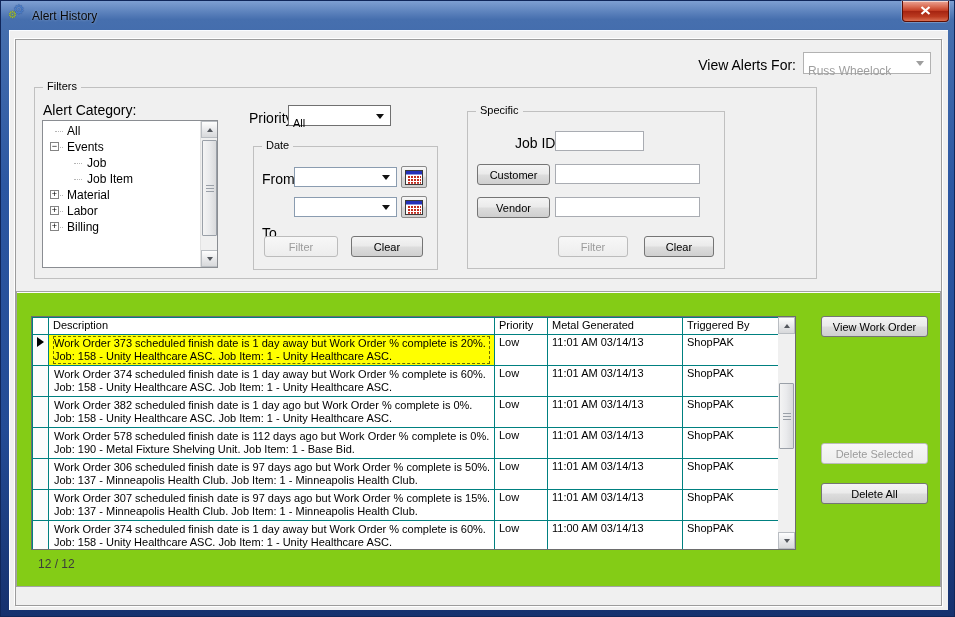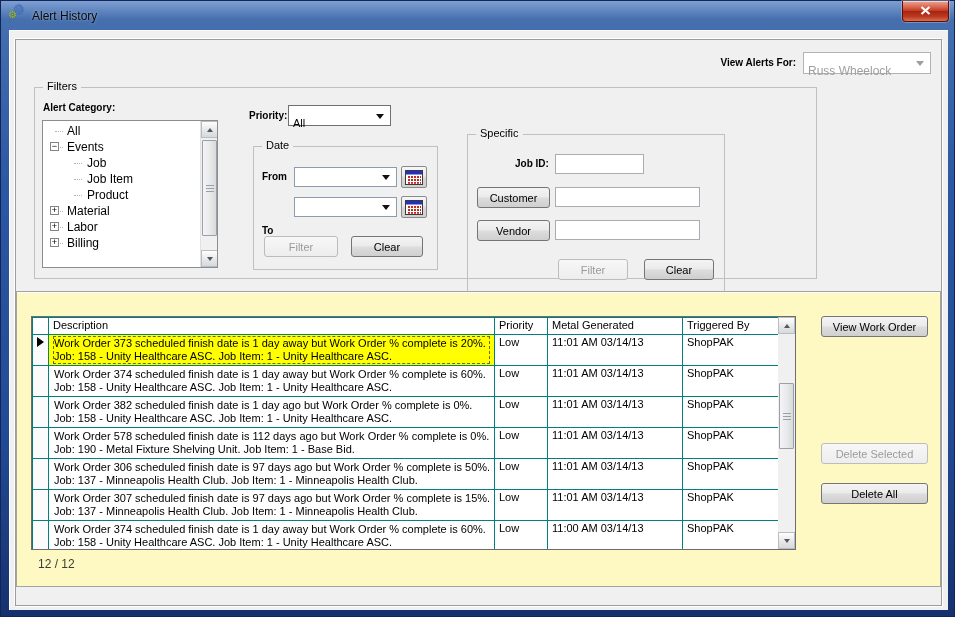--- a/index.html
+++ b/index.html
@@ -20,21 +20,21 @@
     border:1px solid #5e0e04; border-top:none; border-radius:0 0 4px 4px;
     box-shadow:inset 0 1px 0 rgba(255,255,255,.55), 0 0 0 1px rgba(255,255,255,.25);
     display:flex; align-items:center; justify-content:center; }
 
   
   .content { position:absolute; left:8px; top:29px; width:939px; height:580px; background:#f0f0f0;
     box-shadow:inset 1px 1px 0 #fafcff; }
   .main-panel { position:absolute; left:6px; top:9px; width:927px; height:567px;
     border:1px solid #9c9c9c; background:#f0f0f0; box-shadow:-1px -1px 0 #ffffff, 1px 1px 0 #ffffff; }
 
-  .label { font-size:10px; color:#000;font-weight:bold; }
+  .label { font-size:14px; color:#000; }
   .va-label { position:absolute; left:640px; top:17px; width:140px; text-align:right; }
   .combo { position:relative; background:#fff; border:1px solid #707070; display:flex; align-items:center; padding:15px 18px 0 4px; }
   .combo .arr { position:absolute; right:6px; top:50%; margin-top:-2px; width:0; height:0;
     border-left:4px solid transparent; border-right:4px solid transparent; border-top:5px solid #111; }
   .combo.disabled { border-color:#b2b2b2; color:#9e9e9e; }
   .combo.disabled .arr { border-top-color:#9e9e9e; }
   .va-combo { position:absolute; left:787px; top:12px; width:128px; height:22px; font-size:12px; }
 
   .groupbox { position:absolute; border:1px solid #c0c0c0; }
   .groupbox > .legend { position:absolute; top:-8px; left:8px; background:#f0f0f0; padding:0 4px; font-size:11px; }
@@ -78,26 +78,26 @@
   .cal-btn { position:absolute; left:147px; width:26px; height:22px; border:1px solid #8a8a8a; border-radius:2px;
     background:linear-gradient(180deg,#f7f7f7,#e8e8e8 45%,#d6d6d6 55%,#d0d0d0); display:flex; align-items:center; justify-content:center; }
 
   
   .btn { position:absolute; border:1px solid #757575; border-radius:3px;
     background:linear-gradient(180deg,#f4f4f4,#ebebeb 45%,#dcdcdc 55%,#cfcfcf);
     display:flex; align-items:center; justify-content:center; font-size:11px; color:#000; }
   .btn.disabled { color:#9b9b9b; border-color:#bcbcbc; background:linear-gradient(180deg,#f7f7f7,#ededed); }
 
   
-  .specific-group { left:432px; top:23px; width:258px; height:158px;margin-top:23px; }
+  .specific-group { left:432px; top:23px; width:258px; height:158px; }
   .field { position:absolute; background:#fff; border:1px solid #a9acb2; }
 
   
   .bottom-panel { position:absolute; left:0px; top:251px; width:925px; height:296px;
-    border:1px solid #a3a3a3; background:#fef9c3; box-shadow:inset 0 1px 0 #fdfdfd; }
+    border:1px solid #a3a3a3; background:#84cc16; box-shadow:inset 0 1px 0 #fdfdfd; }
   .grid-frame { position:absolute; left:14px; top:24px; width:765px; height:234px; border:1px solid #6d6d6d; background:#fff; overflow:hidden; }
   .grid-table { position:absolute; left:0; top:0; width:746px; table-layout:fixed; border-collapse:collapse; }
   .grid-table th, .grid-table td { border:1px solid #008080; font-weight:normal; text-align:left; vertical-align:top; overflow:hidden; }
   .grid-table th { height:17px; padding:1px 4px; background:#fff; white-space:nowrap; }
   .grid-table td { height:29px; padding:1px 4px; background:#fff; white-space:nowrap; }
   .grid-table td.c-sel { background:#fbfbfb; padding:0; text-align:center; }
   .row-arrow { visibility:hidden; display:block; margin-top:2px; width:0; height:0; margin-left:4px;
     border-top:5px solid transparent; border-bottom:5px solid transparent; border-left:7px solid #000; }
   .grid-row.current .row-arrow { visibility:visible; }
   .cellwrap { border:1px dashed transparent; }
@@ -154,25 +154,20 @@
   </div>
               <div class="tree-item lvl2">
     <span class="connector"></span>
     
     <span class="tree-label">Job</span>
   </div>
               <div class="tree-item lvl2">
     <span class="connector"></span>
     
     <span class="tree-label">Job Item</span>
-  </div>
-              <div class="tree-item lvl2">
-    <span class="connector"></span>
-    
-    <span class="tree-label">Product</span>
   </div>
               <div class="tree-item lvl1">
     <span class="connector"></span>
     <span class="expander">+</span>
     <span class="tree-label">Material</span>
   </div>
               <div class="tree-item lvl1">
     <span class="connector"></span>
     <span class="expander">+</span>
     <span class="tree-label">Labor</span>

